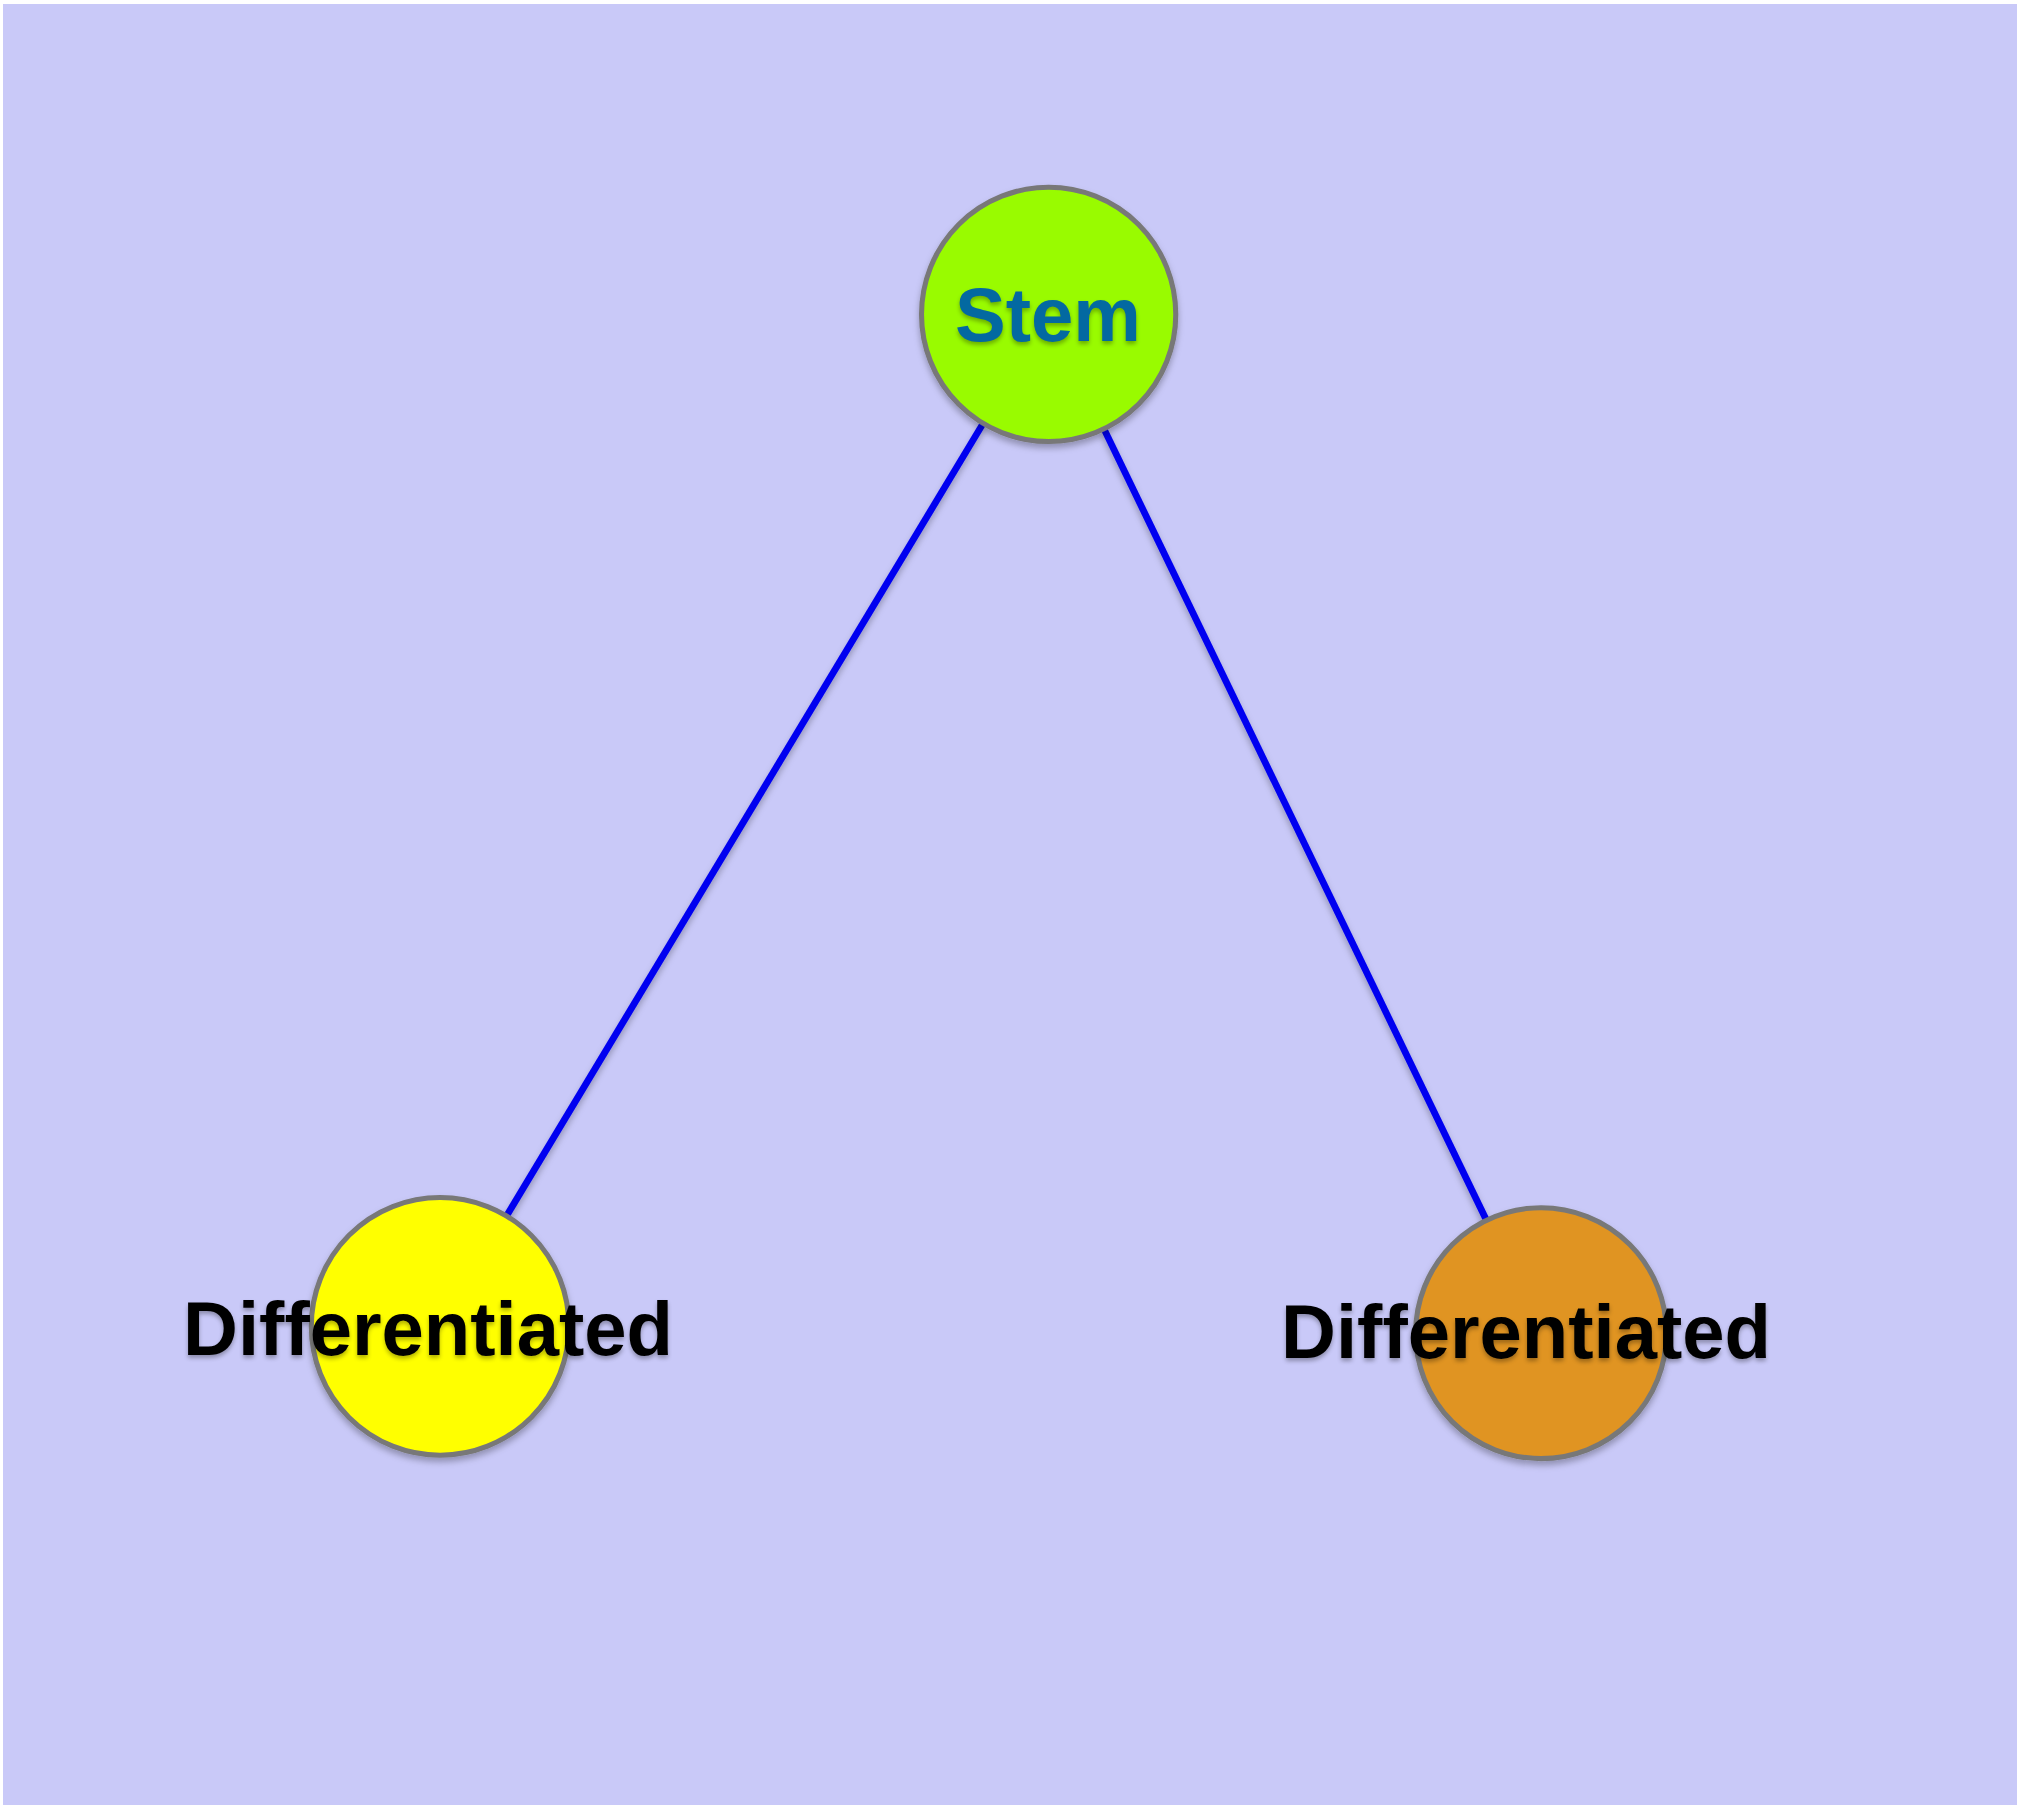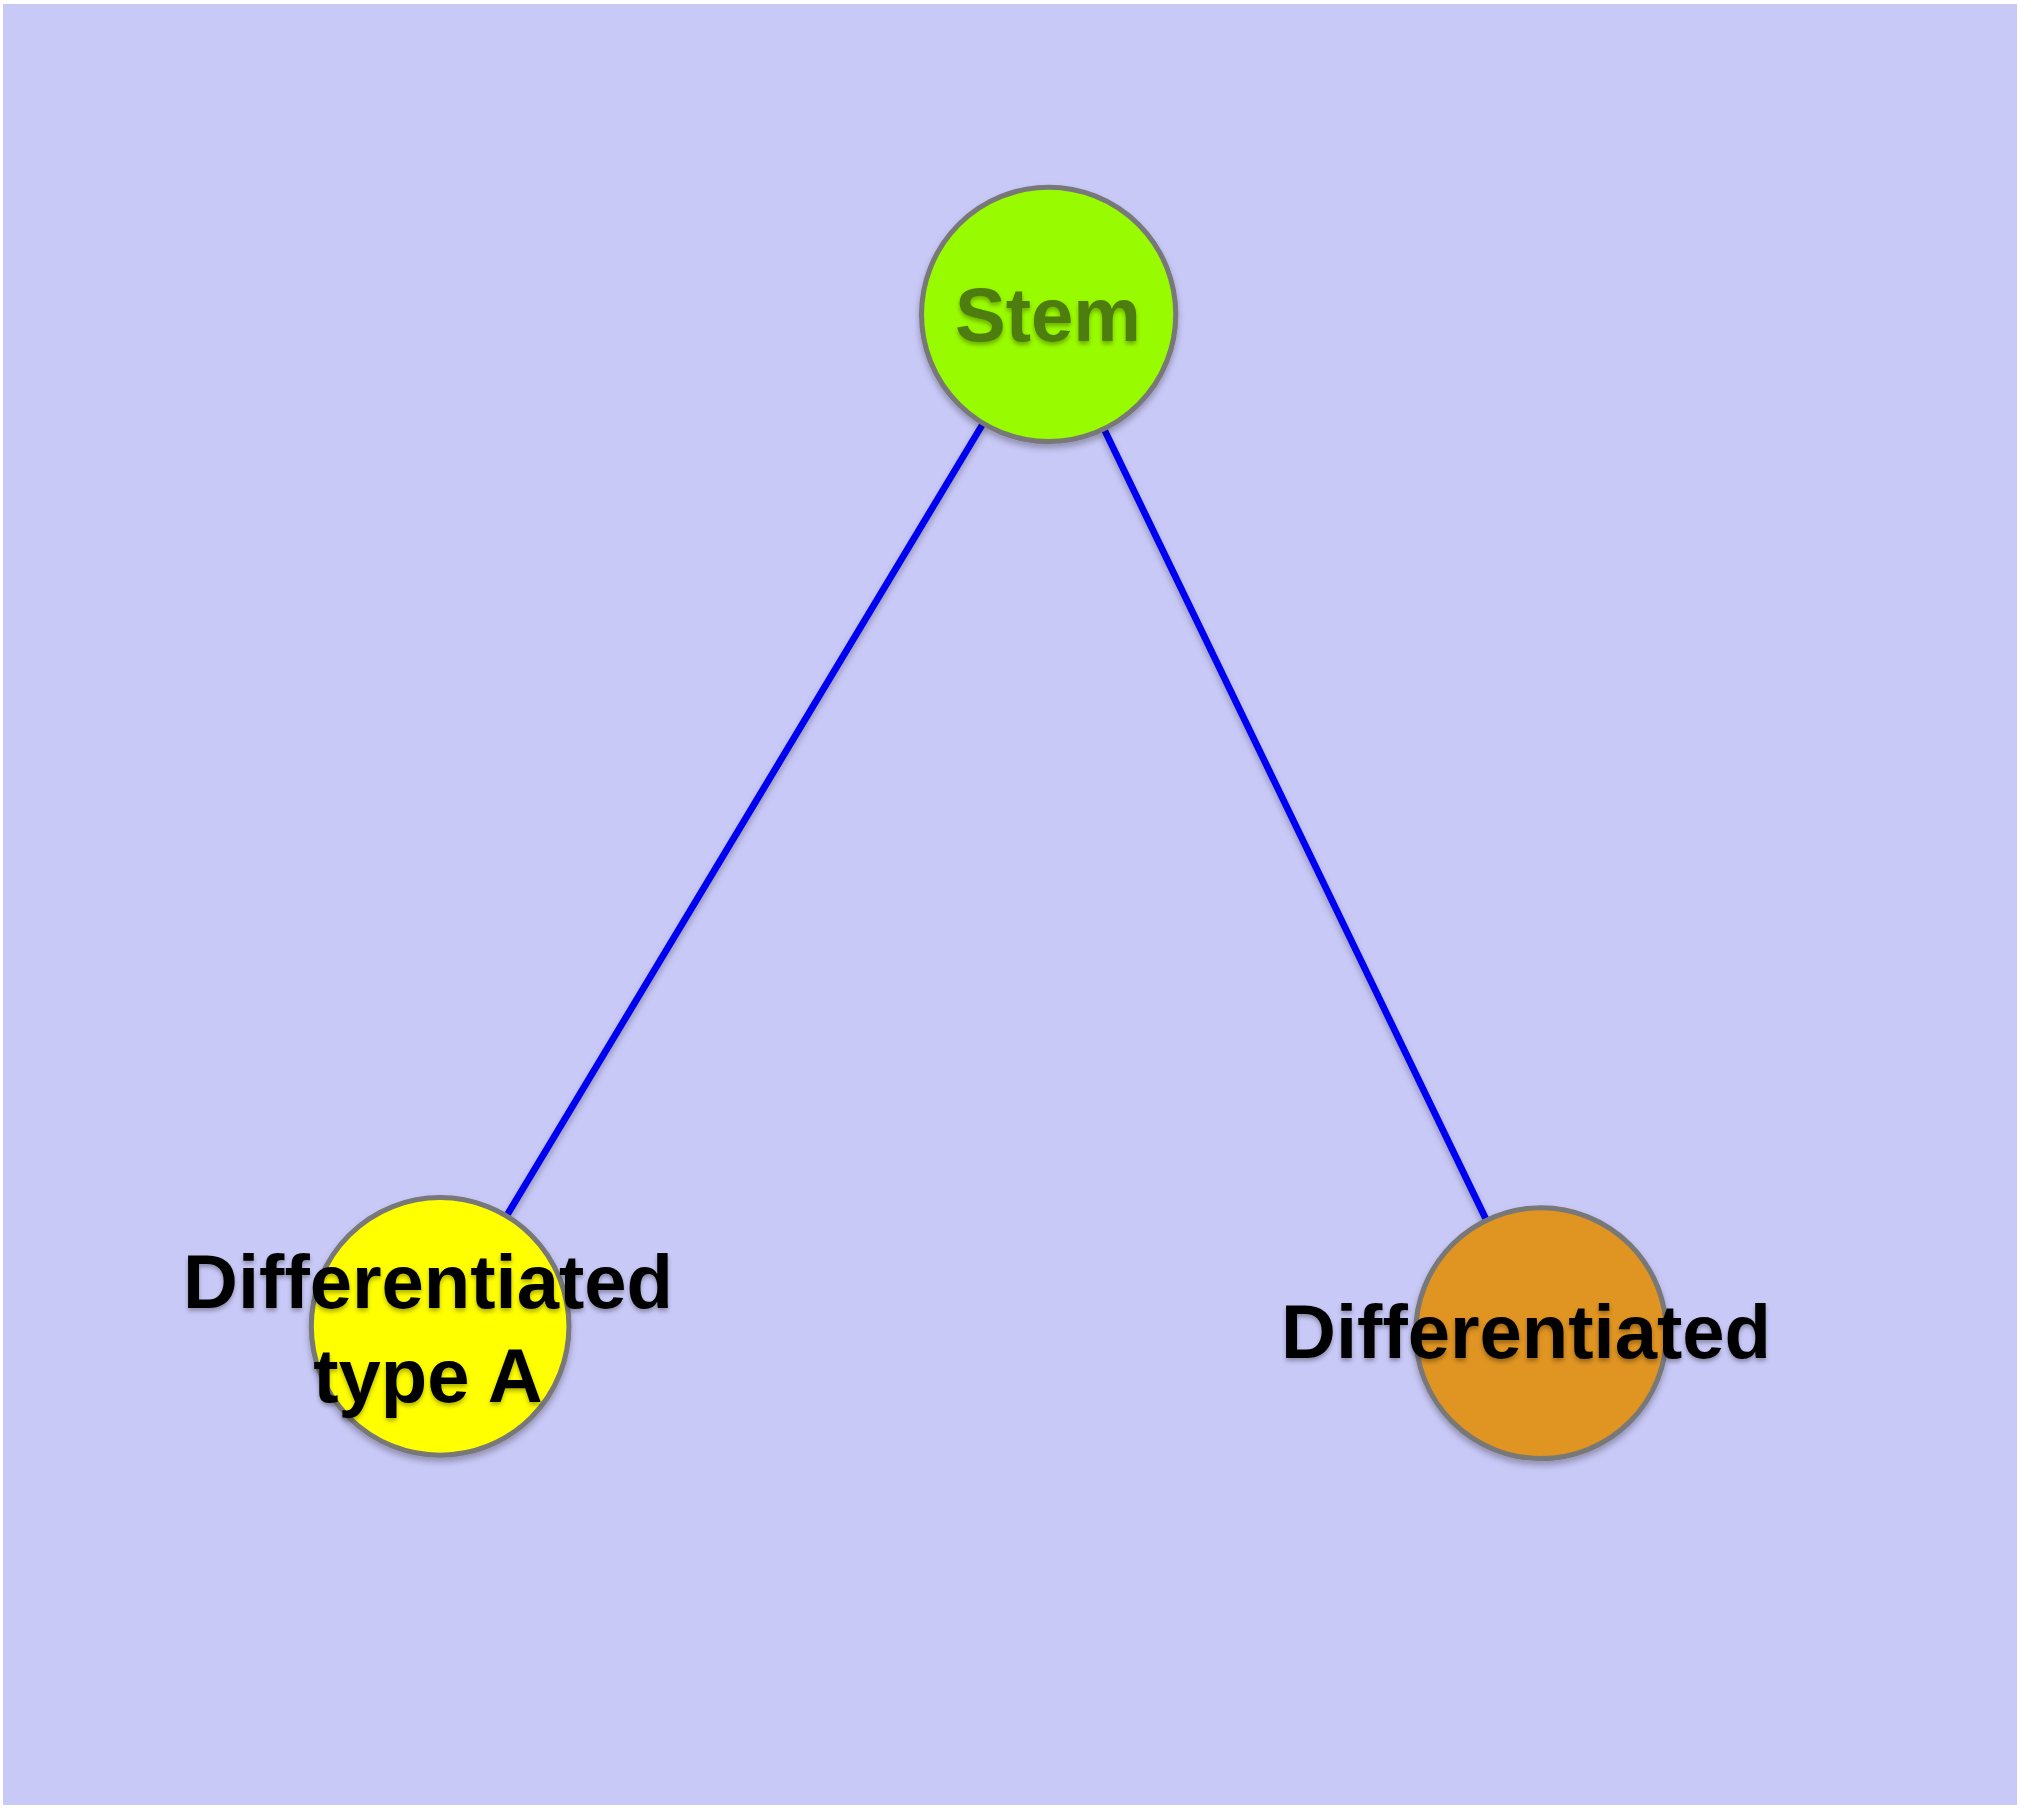--- a/index.html
+++ b/index.html
@@ -45,24 +45,23 @@
         <filter id="soft" x="-20%" y="-20%" width="140%" height="140%">
           <feDropShadow dx="0" dy="5" stdDeviation="4" flood-color="#000000" flood-opacity="0.28"></feDropShadow>
         </filter>
       </defs>
       <line x1="1159.6990134674452" y1="499.54788011124015" x2="597.3316663529889" y2="1434.7381481539433" stroke="#0505f0" stroke-width="8" filter="url(#soft)"></line>
       <line x1="1302.2783350061206" y1="506.0508755204078" x2="1753.592042793961" y2="1439.7498028198643" stroke="#0505f0" stroke-width="8" filter="url(#soft)"></line>
       <circle cx="1237" cy="371" r="150" fill="#99fb01" stroke="#787878" stroke-width="6" filter="url(#soft)"></circle>
       <circle cx="519" cy="1565" r="152" fill="#ffff00" stroke="#787878" stroke-width="6" filter="url(#soft)"></circle>
       <circle cx="1818" cy="1573" r="148" fill="#e09422" stroke="#787878" stroke-width="6" filter="url(#soft)"></circle>
     </svg>
-    <div class="node-label" style="left: 1048px; top: 315px; color: #4d7c0f;">
+    <div class="node-label" style="left: 1048px; top: 315px; color: #0369a1;">
       <div>Stem</div>
     </div>
     <div class="node-label" style="left: 428px; top: 1329px; color: rgb(0, 0, 0);">
       <div>Differentiated</div>
-      <div>type A</div>
     </div>
     <div class="node-label" style="left: 1526px; top: 1332px; color: rgb(0, 0, 0);">
       <div>Differentiated</div>
     </div>
   </div>
 
 
 </body></html>

